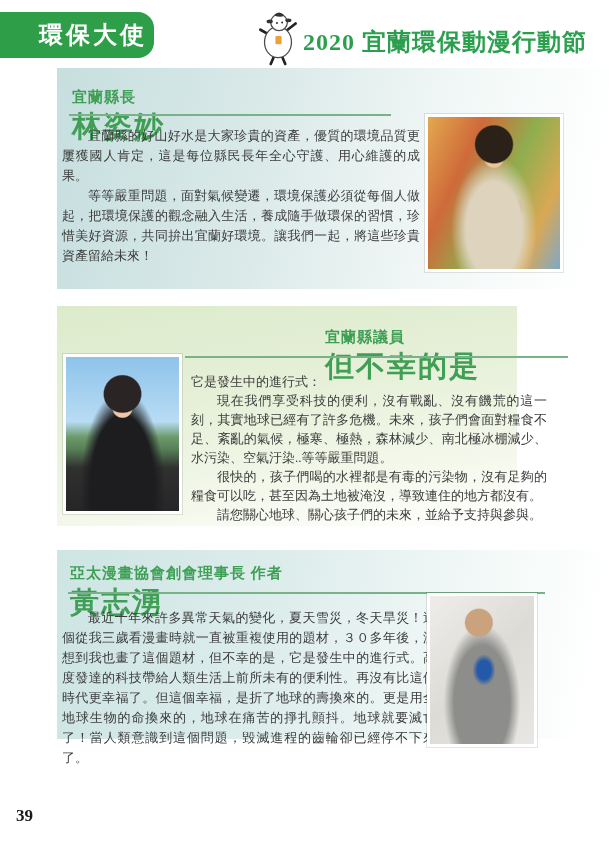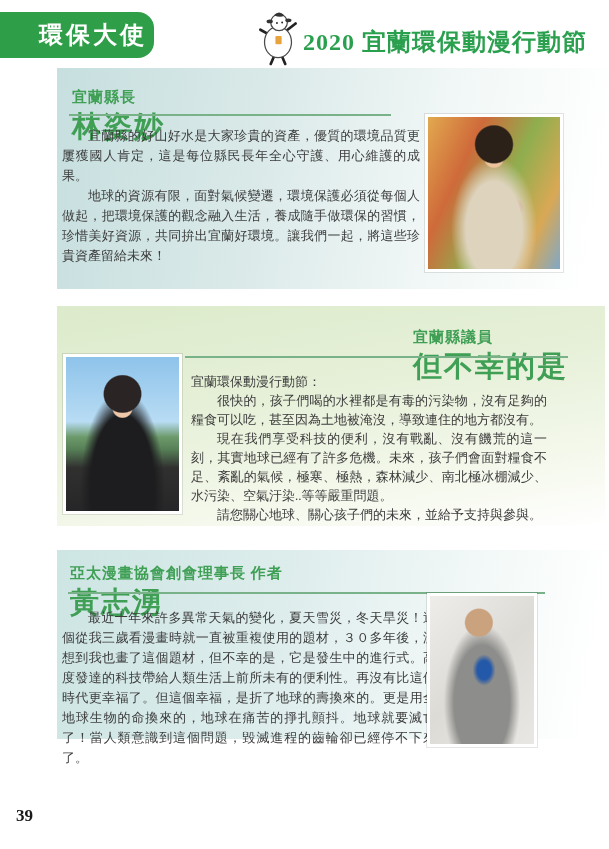--- a/index.html
+++ b/index.html
@@ -22,21 +22,21 @@
   .doc-title {
     position:absolute; left:303px; top:22px;
     font-size:24px; font-weight:bold; color:#2aa04e; letter-spacing:1px;
     white-space:nowrap;
   }
 
   
   .sec { position:absolute; left:57px; width:552px; }
   .sec1 { top:64px;  height:221px;
     background:linear-gradient(100deg,#c7dfdf 0%,#d9e9e8 35%,#f2f8f7 70%,#ffffff 96%); }
-  .sec2 { top:302px; height:220px; width:548px;
+  .sec2 { top:302px; height:220px; width:460px;
     background:linear-gradient(170deg,#dcebcb 0%,#e6f0d8 40%,#f7faf0 82%,#ffffff 100%); }
   .sec3 { top:546px; height:189px; width:548px;
     background:linear-gradient(100deg,#cde5e3 0%,#ddedec 40%,#f3f9f8 75%,#ffffff 96%); }
 
   .sec-header { position:absolute; display:flex; align-items:baseline; white-space:nowrap;flex-direction:column; }
   .role { color:#3f9f55; font-size:15px; font-weight:bold; margin-right:14px; letter-spacing:1px; }
   .name { color:#3f9f55; font-size:29px; font-weight:bold; letter-spacing:2px; }
   .rule { position:absolute; height:2px; background:#79b189; }
 
   .body-text { position:absolute; font-size:13px; line-height:20px; text-align:justify; color:#3c3c3c; }
@@ -97,36 +97,36 @@
   <div class="doc-title">2020 宜蘭環保動漫行動節</div>
 
   <div class="sec sec1">
     <div class="sec-header" style="left:15px; top:20px;">
       <span class="role">宜蘭縣長</span>
       <span class="name">林姿妙</span>
     </div>
     <div class="rule" style="left:12px; top:46px; width:322px;"></div>
     <div class="body-text" style="left:5px; top:58px; width:358px;">
       <p>宜蘭縣的好山好水是大家珍貴的資產，優質的環境品質更屢獲國人肯定，這是每位縣民長年全心守護、用心維護的成果。</p>
-      <p>地球的資源有限，面對氣候變遷，環境保護必須從每個人做起，把環境保護的觀念融入生活，養成隨手做環保的習慣，珍惜美好資源，共同拚出宜蘭好環境。讓我們一起，將這些珍貴資產留給未來！</p>
+      <p>等等嚴重問題，面對氣候變遷，環境保護必須從每個人做起，把環境保護的觀念融入生活，養成隨手做環保的習慣，珍惜美好資源，共同拚出宜蘭好環境。讓我們一起，將這些珍貴資產留給未來！</p>
     </div>
     <div class="photo photo1"></div>
   </div>
 
   <div class="sec sec2">
     <div class="sec-header" style="right:37px; top:22px;">
       <span class="role">宜蘭縣議員</span>
       <span class="name">但不幸的是</span>
     </div>
     <div class="rule" style="left:128px; top:50px; width:383px;"></div>
     <div class="photo photo2"></div>
     <div class="body-text bt2" style="left:134px; top:66px; width:356px;">
-      <p class="no-indent">宜蘭環保動漫行動節：</p>
+      <p class="no-indent">它是發生中的進行式：</p>
+      <p>現在我們享受科技的便利，沒有戰亂、沒有饑荒的這一刻，其實地球已經有了許多危機。未來，孩子們會面對糧食不足、紊亂的氣候，極寒、極熱，森林減少、南北極冰棚減少、水污染、空氣汙染..等等嚴重問題。</p>
       <p>很快的，孩子們喝的水裡都是有毒的污染物，沒有足夠的糧食可以吃，甚至因為土地被淹沒，導致連住的地方都沒有。</p>
-      <p>現在我們享受科技的便利，沒有戰亂、沒有饑荒的這一刻，其實地球已經有了許多危機。未來，孩子們會面對糧食不足、紊亂的氣候，極寒、極熱，森林減少、南北極冰棚減少、水污染、空氣汙染..等等嚴重問題。</p>
       <p>請您關心地球、關心孩子們的未來，並給予支持與參與。</p>
     </div>
   </div>
 
   <div class="sec sec3">
     <div class="sec-header" style="left:13px; top:14px;">
       <span class="role">亞太漫畫協會創會理事長 作者</span>
       <span class="name">黃志湧</span>
     </div>
     <div class="rule" style="left:11px; top:42px; width:477px;"></div>

